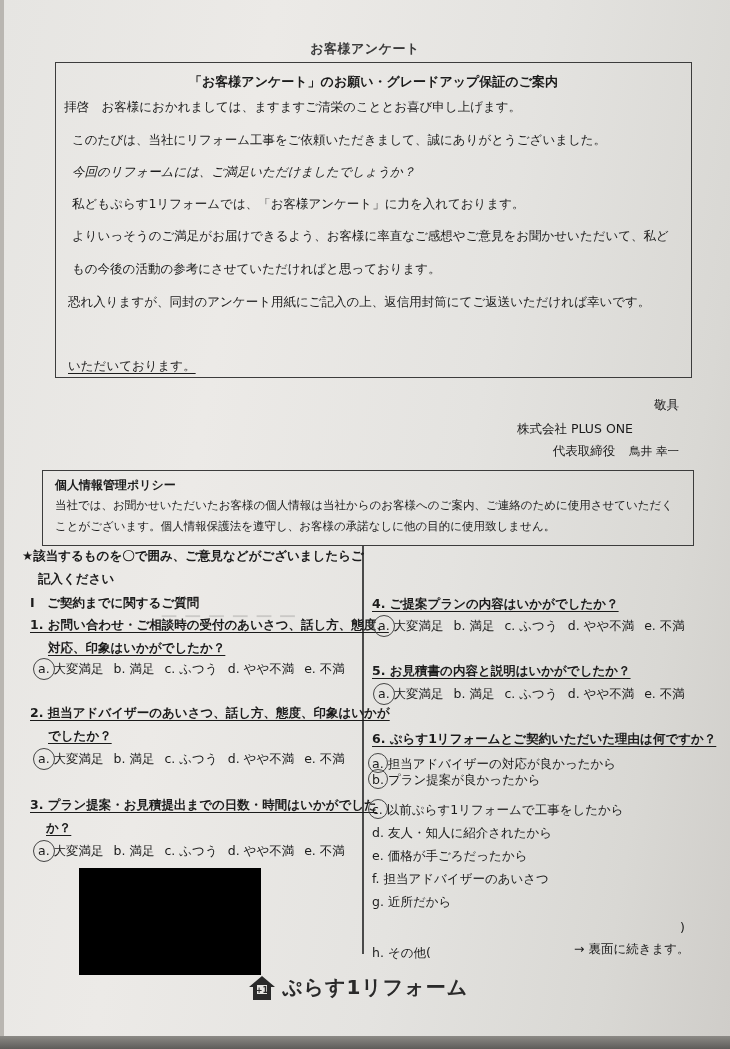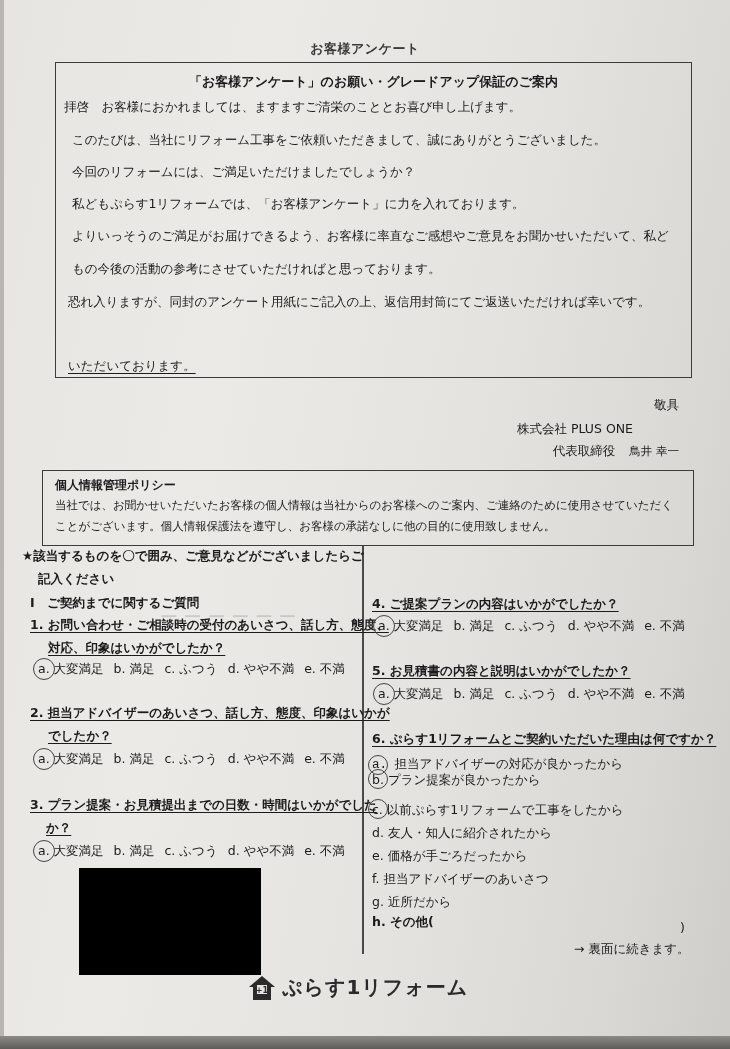--- a/index.html
+++ b/index.html
@@ -81,21 +81,21 @@
 <div class="paper-bottom-edge"></div>
 
 <div class="faint" style="left:160px;top:605px;">ー ー ー ー ー ー</div>
 
 <div class="doc-title">お客様アンケート</div>
 
 <div class="letter-box">
   <div class="letter-heading">「お客様アンケート」のお願い・グレードアップ保証のご案内</div>
   <div class="letter-line" style="top:36px;left:8px;">拝啓　お客様におかれましては、ますますご清栄のこととお喜び申し上げます。</div>
   <div class="letter-line" style="top:69px;left:16px;">このたびは、当社にリフォーム工事をご依頼いただきまして、誠にありがとうございました。</div>
-  <div class="letter-line" style="top:101px;left:16px;">今回のリフォームには、ご満足いただけましたでしょうか？</div>
+  <div class="letter-line" style="top:101px;left:16px;font-style:italic;">今回のリフォームには、ご満足いただけましたでしょうか？</div>
   <div class="letter-line" style="top:133px;left:16px;">私どもぷらす1リフォームでは、「お客様アンケート」に力を入れております。</div>
   <div class="letter-line" style="top:165px;left:16px;">よりいっそうのご満足がお届けできるよう、お客様に率直なご感想やご意見をお聞かせいただいて、私ど</div>
   <div class="letter-line" style="top:198px;left:16px;">もの今後の活動の参考にさせていただければと思っております。</div>
   <div class="letter-line" style="top:231px;left:12px;">恐れ入りますが、同封のアンケート用紙にご記入の上、返信用封筒にてご返送いただければ幸いです。</div>
   <div class="letter-line underlined" style="top:295px;left:12px;">いただいております。</div>
   <div class="closing" style="top:334px;">敬具</div>
   <div class="closing" style="top:358px;right:58px;">株式会社 PLUS ONE</div>
   <div class="closing" style="top:380px;">
     <span>代表取締役</span>
     <span style="margin-left:10px;font-size:11.5px;">鳥井 幸一</span>
@@ -159,21 +159,21 @@
 <div class="answers" style="left:378px;top:686px;">
   <span class="opt circled">a. 大変満足</span>
   <span class="opt">b. 満足</span>
   <span class="opt">c. ふつう</span>
   <span class="opt">d. やや不満</span>
   <span class="opt">e. 不満</span>
 </div>
 
 <div class="q-text" style="left:372px;top:731px;">6. ぷらす1リフォームとご契約いただいた理由は何ですか？</div>
 
-<div class="reason circled" style="top:756px;font-family:Liberation Mono, monospace;">
+<div class="reason circled" style="top:756px;">
   <span class="letter">a.</span>
   <span>担当アドバイザーの対応が良かったから</span>
 </div>
 <div class="reason circled" style="top:772px;">
   <span class="letter">b.</span>
   <span>プラン提案が良かったから</span>
 </div>
 <div class="reason circled" style="top:802px;">
   <span class="letter">c.</span>
   <span>以前ぷらす1リフォームで工事をしたから</span>
@@ -187,21 +187,21 @@
   <span>価格が手ごろだったから</span>
 </div>
 <div class="reason" style="top:871px;">
   <span class="letter">f.</span>
   <span>担当アドバイザーのあいさつ</span>
 </div>
 <div class="reason" style="top:894px;">
   <span class="letter">g.</span>
   <span>近所だから</span>
 </div>
-<div class="reason" style="top:914px;font-weight:bold;">
+<div class="reason" style="top:945px;">
   <span class="letter">h.</span>
   <span>その他(</span>
 </div>
 <div class="close-paren">)</div>
 
 <div class="continue-note">→  裏面に続きます。</div>
 
 <div class="brand">
   <svg class="brand-house" viewBox="0 0 28 26">
     <polygon points="14,1 27,12 23,12 23,25 5,25 5,12 1,12" fill="#2a2a2a"></polygon>

